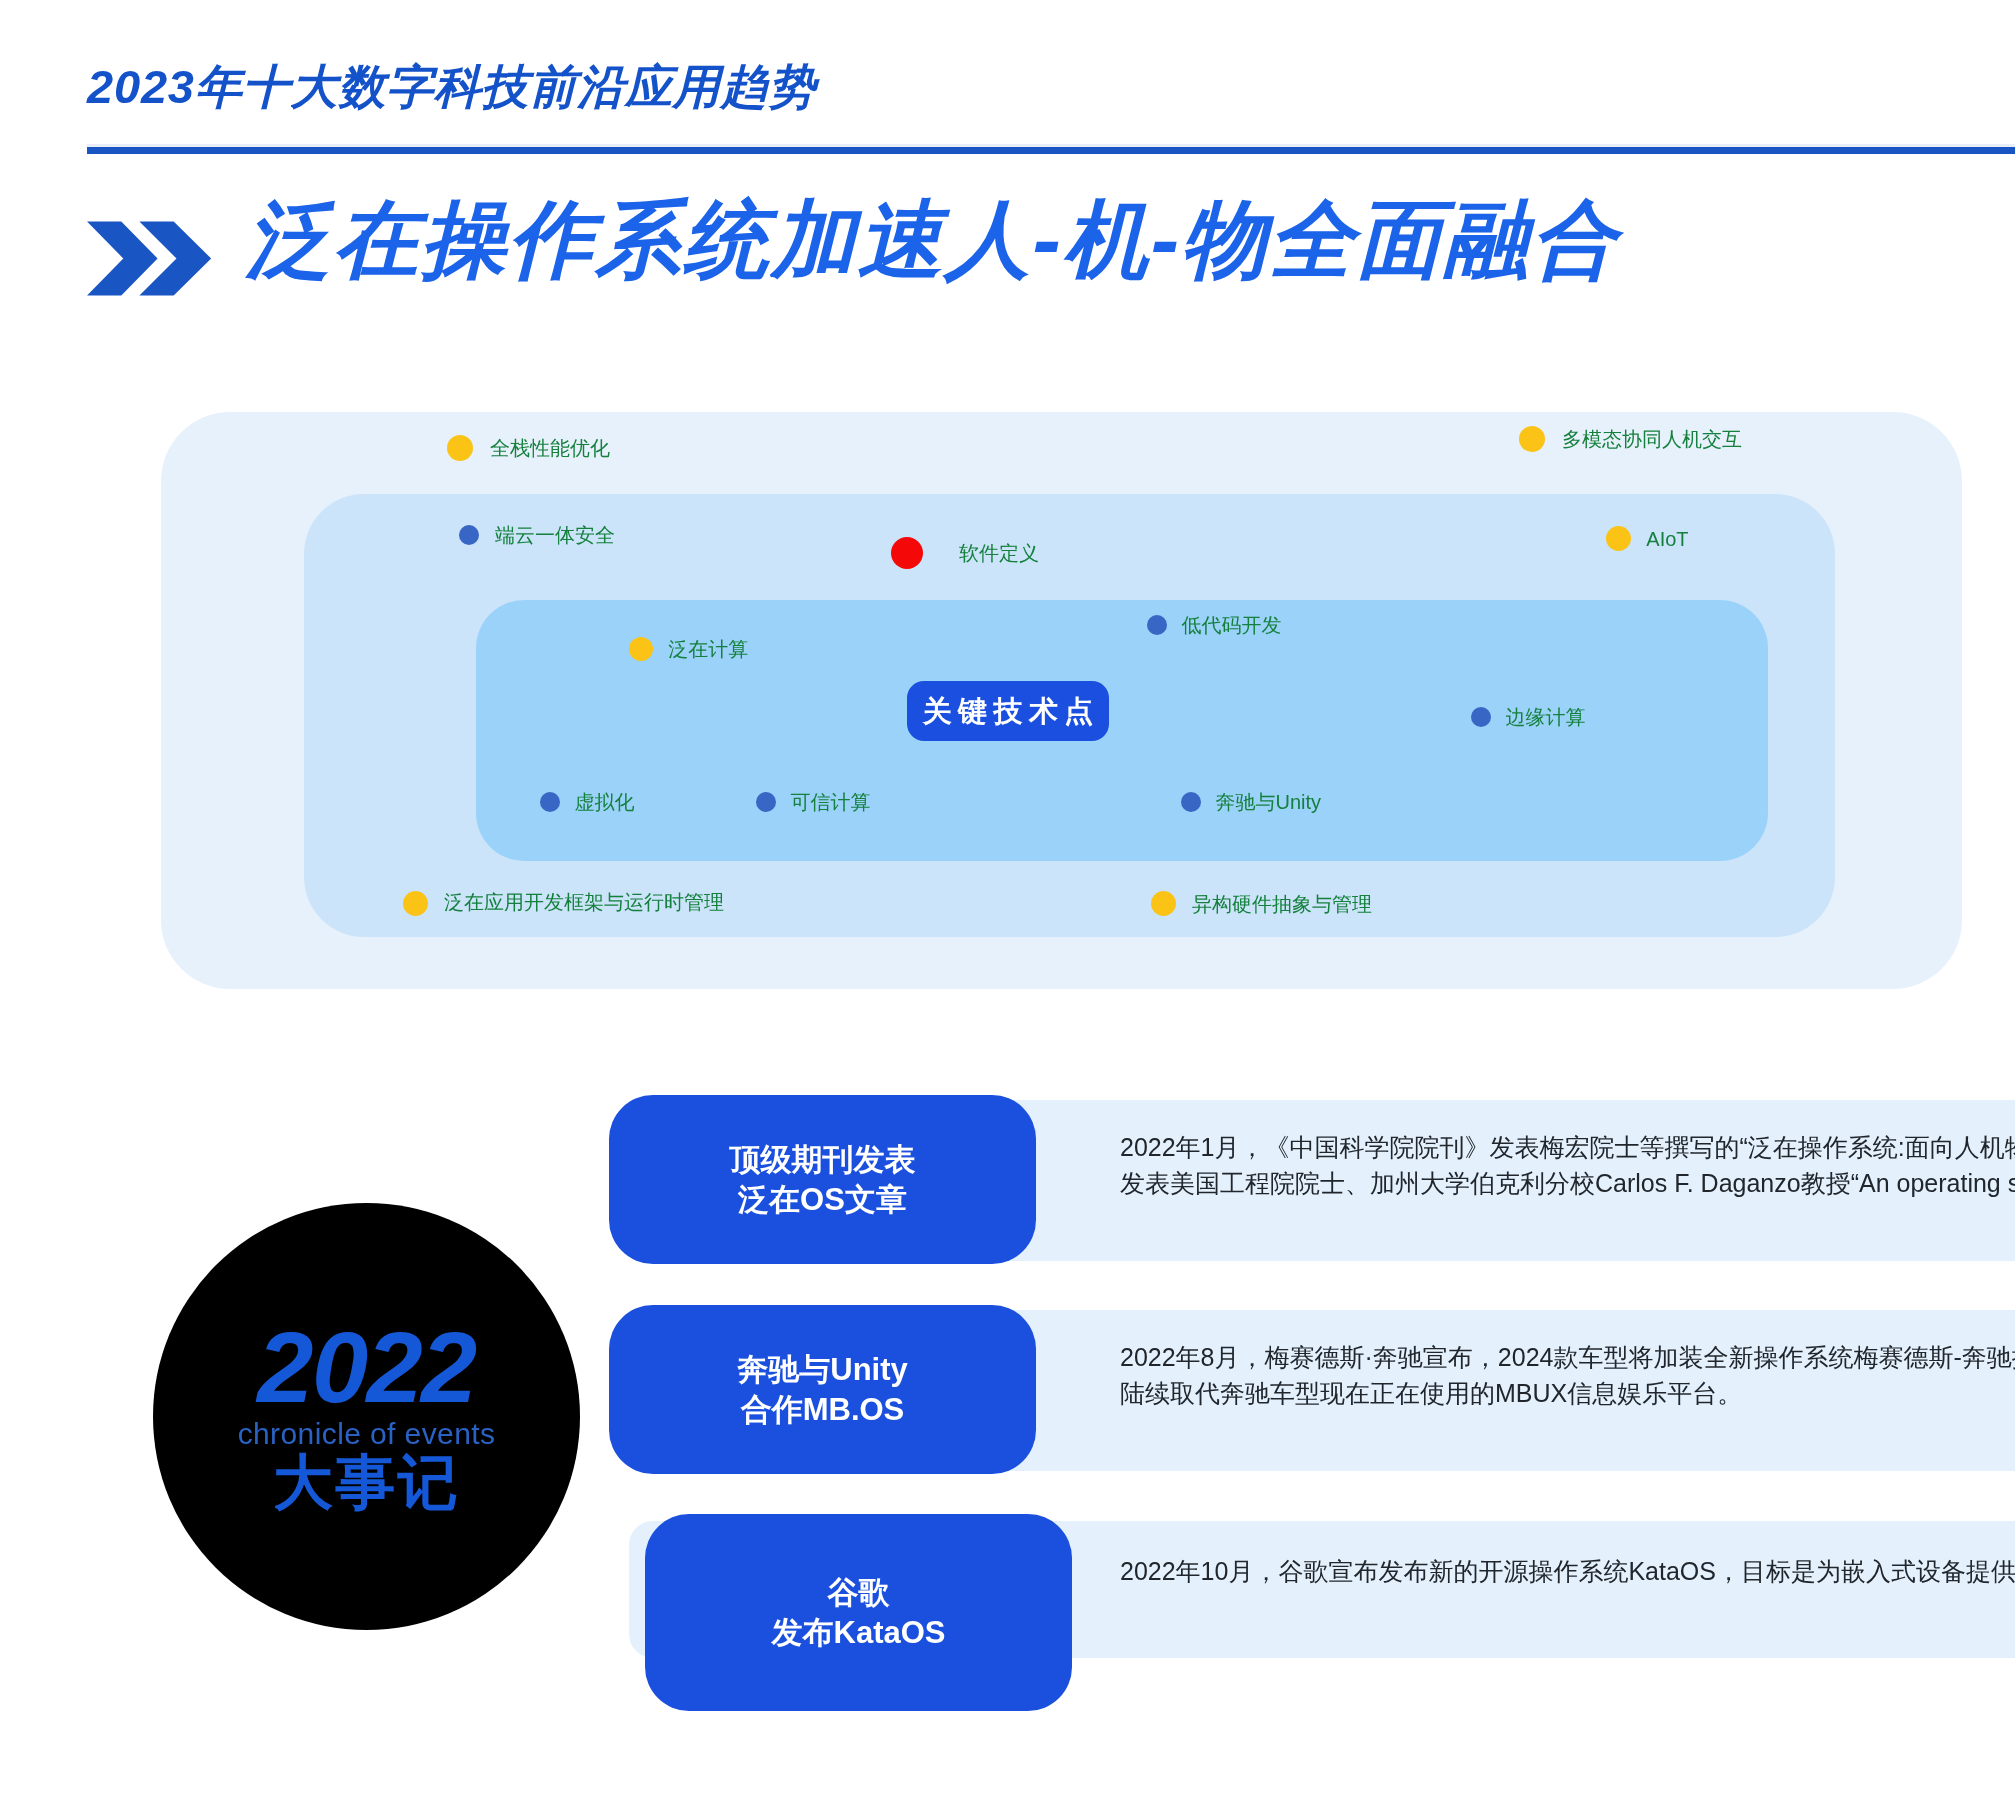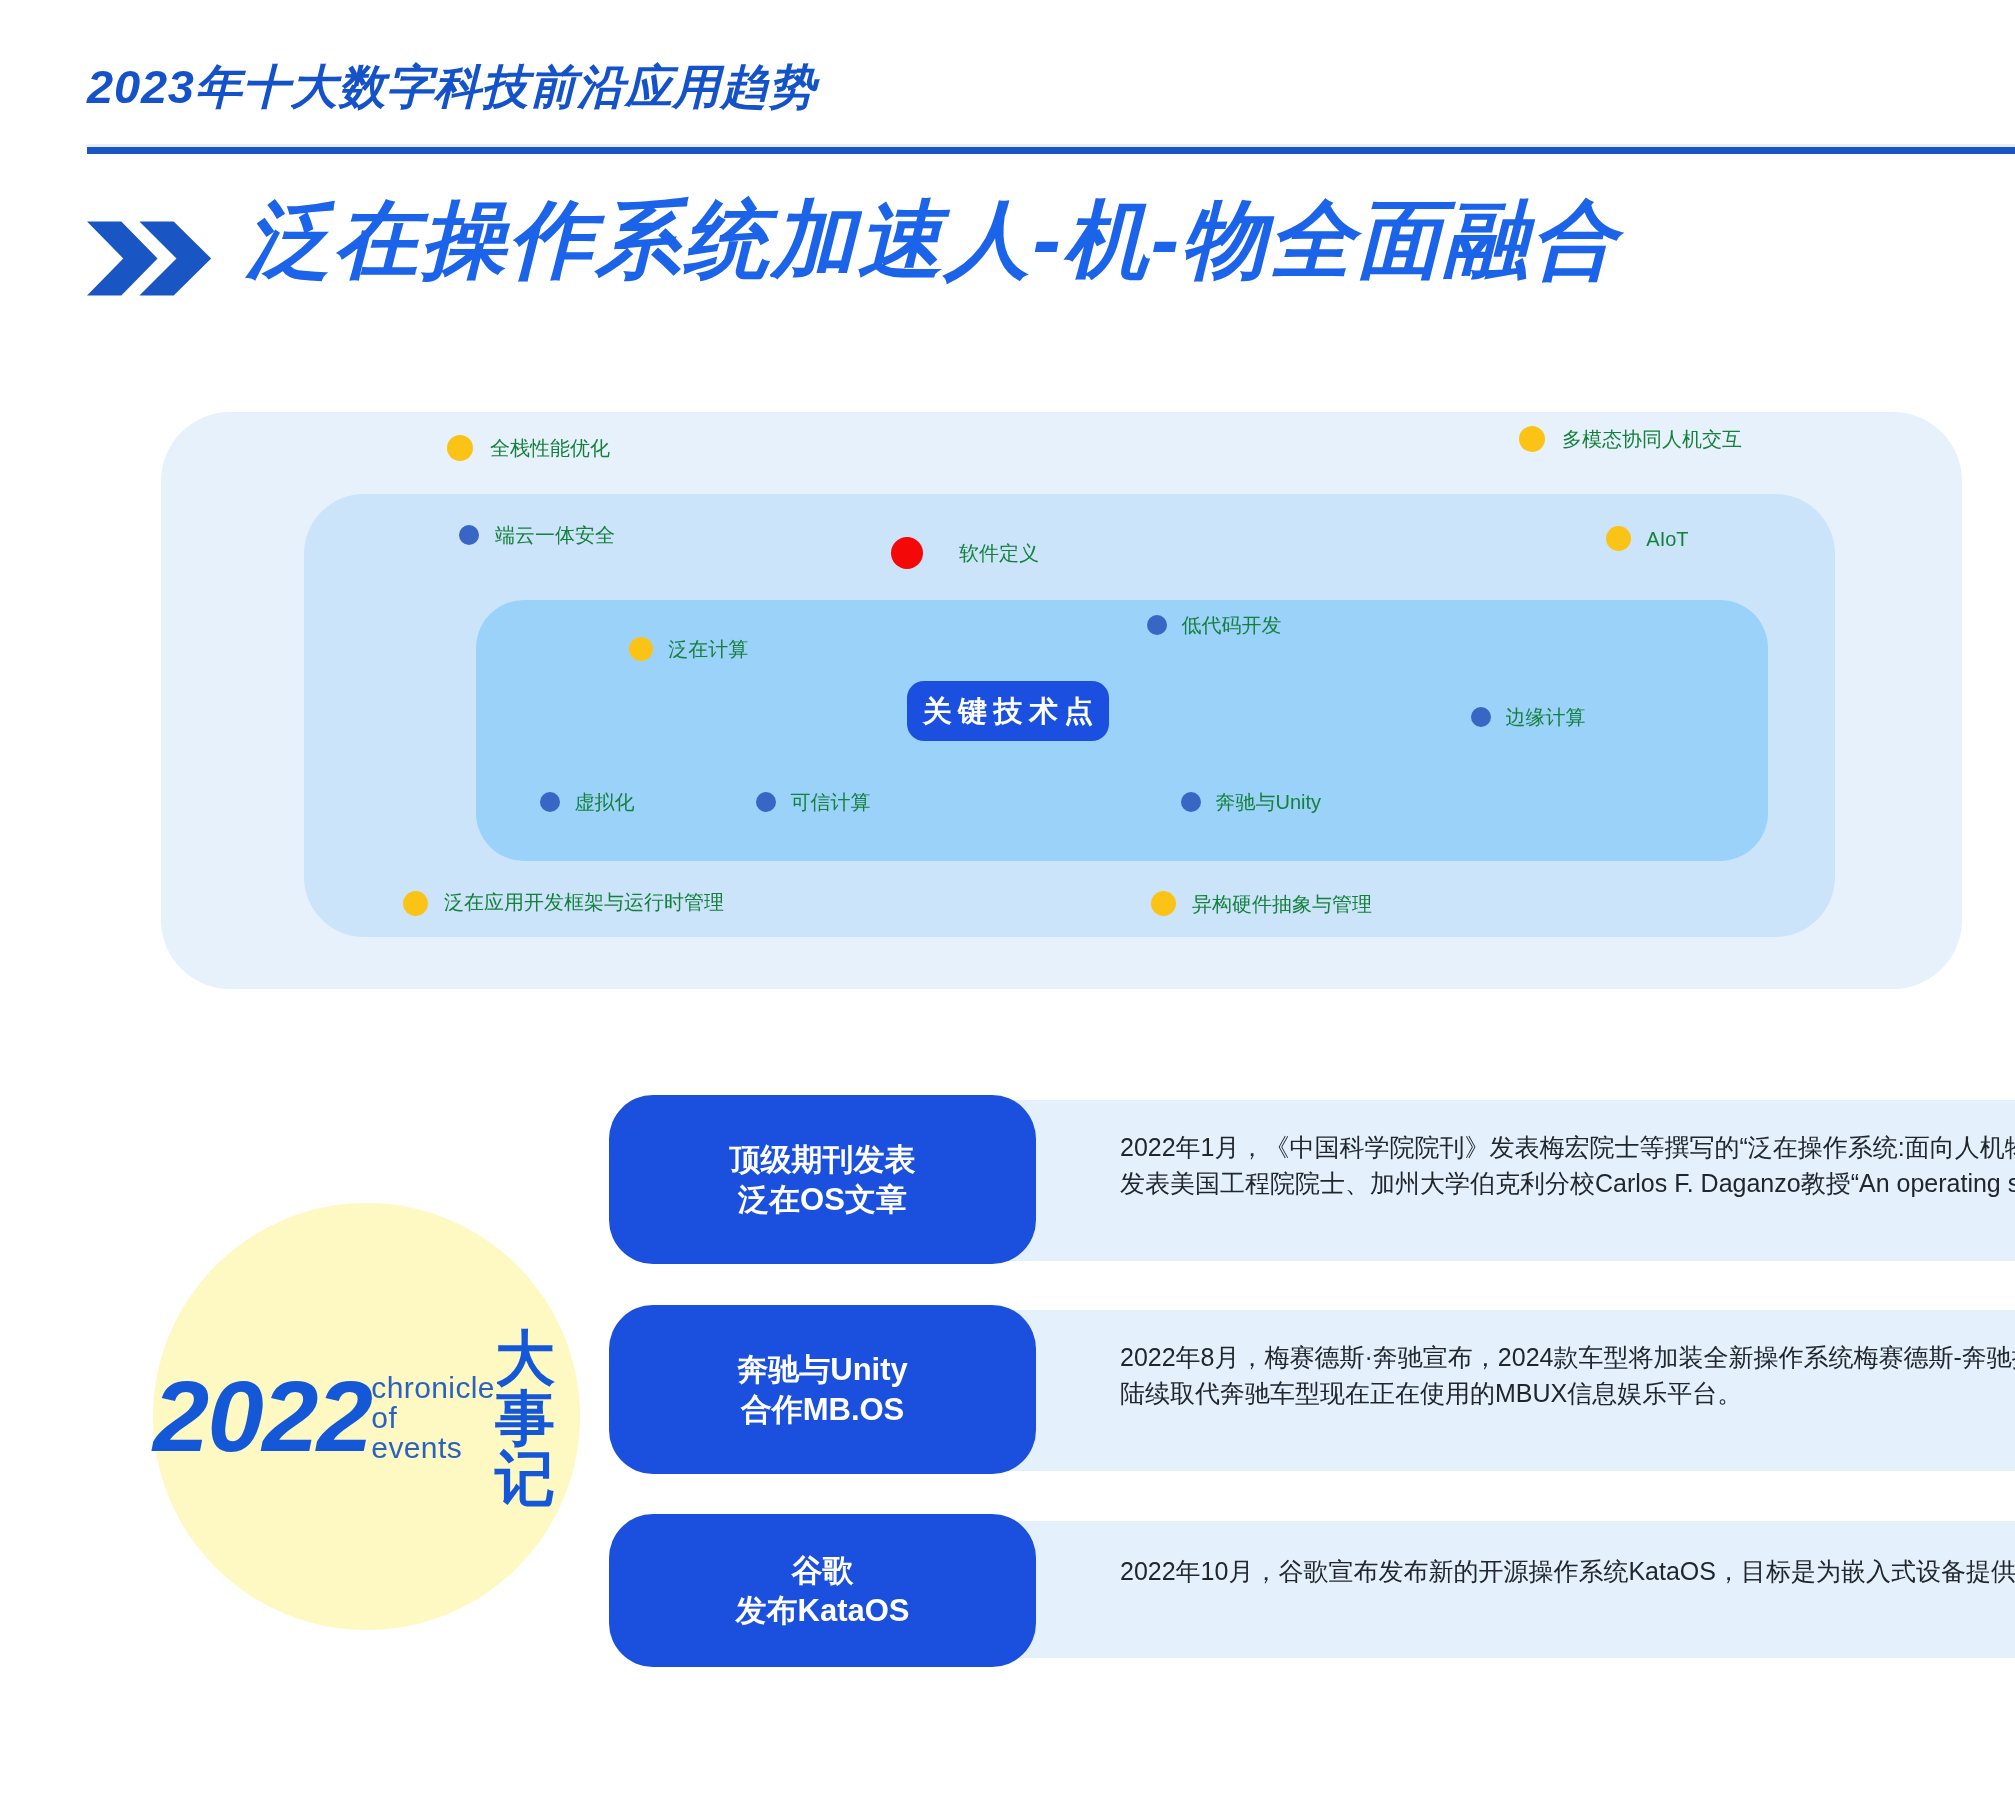--- a/index.html
+++ b/index.html
@@ -58,22 +58,22 @@
   }
   .core-badge span {
     color: #ffffff; font-size: 29px; font-weight: 700;
     letter-spacing: 6.4px; text-indent: 6.4px; line-height: 1;
   }
 
   
   .circle {
     position: absolute; left: 153px; top: 1203px;
     width: 427px; height: 427px; border-radius: 50%;
-    background: #fef9c3;
-    display: flex; flex-direction: row; align-items: center; justify-content: center;
+    background: #000000;
+    display: flex; flex-direction: column; align-items: center; justify-content: center;
   }
   .circle .yr {
     font-size: 101px; font-weight: 700; font-style: italic;
     color: #1458d8; letter-spacing: -1.6px; line-height: 0.95;
   }
   .circle .sub {
     font-size: 30px; color: #2a62c4; letter-spacing: 0.4px; margin-top: 2.4px; line-height: 1;
   }
   .circle .cn {
     font-size: 60px; font-weight: 700; color: #1458d8;
@@ -196,21 +196,21 @@
     <div class="row-body" style="left:629px; top:1310px; width:2507px; height:161px;"></div>
     <div class="row-tab" style="left:609px; top:1305px; width:427px; height:169px;">
       <span class="l">奔驰与Unity</span>
       <span class="l">合作MB.OS</span>
     </div>
     <div class="row-text" style="left:1120px; top:1340px; width:1971px;">2022年8月，梅赛德斯·奔驰宣布，2024款车型将加装全新操作系统梅赛德斯-奔驰操作系统（简称MB.OS），MB.OS将与 Unity 技术公司共同开发，更加注重 3D 和互联体验，其将陆续取代奔驰车型现在正在使用的MBUX信息娱乐平台。</div>
   </div>
 
   <div class="row">
     <div class="row-body" style="left:629px; top:1521px; width:2507px; height:137px;"></div>
-    <div class="row-tab" style="left:609px; top:1514px; width:427px; height:153px;">
+    <div class="row-tab" style="left:645px; top:1514px; width:427px; height:197px;">
       <span class="l">谷歌</span>
       <span class="l">发布KataOS</span>
     </div>
     <div class="row-text" style="left:1120px; top:1554px; width:1971px;">2022年10月，谷歌宣布发布新的开源操作系统KataOS，目标是为嵌入式设备提供可验证的安全系统，以提升物联网和嵌入式设备操作系统的用户隐私、数据安全保护能力。</div>
   </div>
 
 </div>
 
 
 </body></html>

